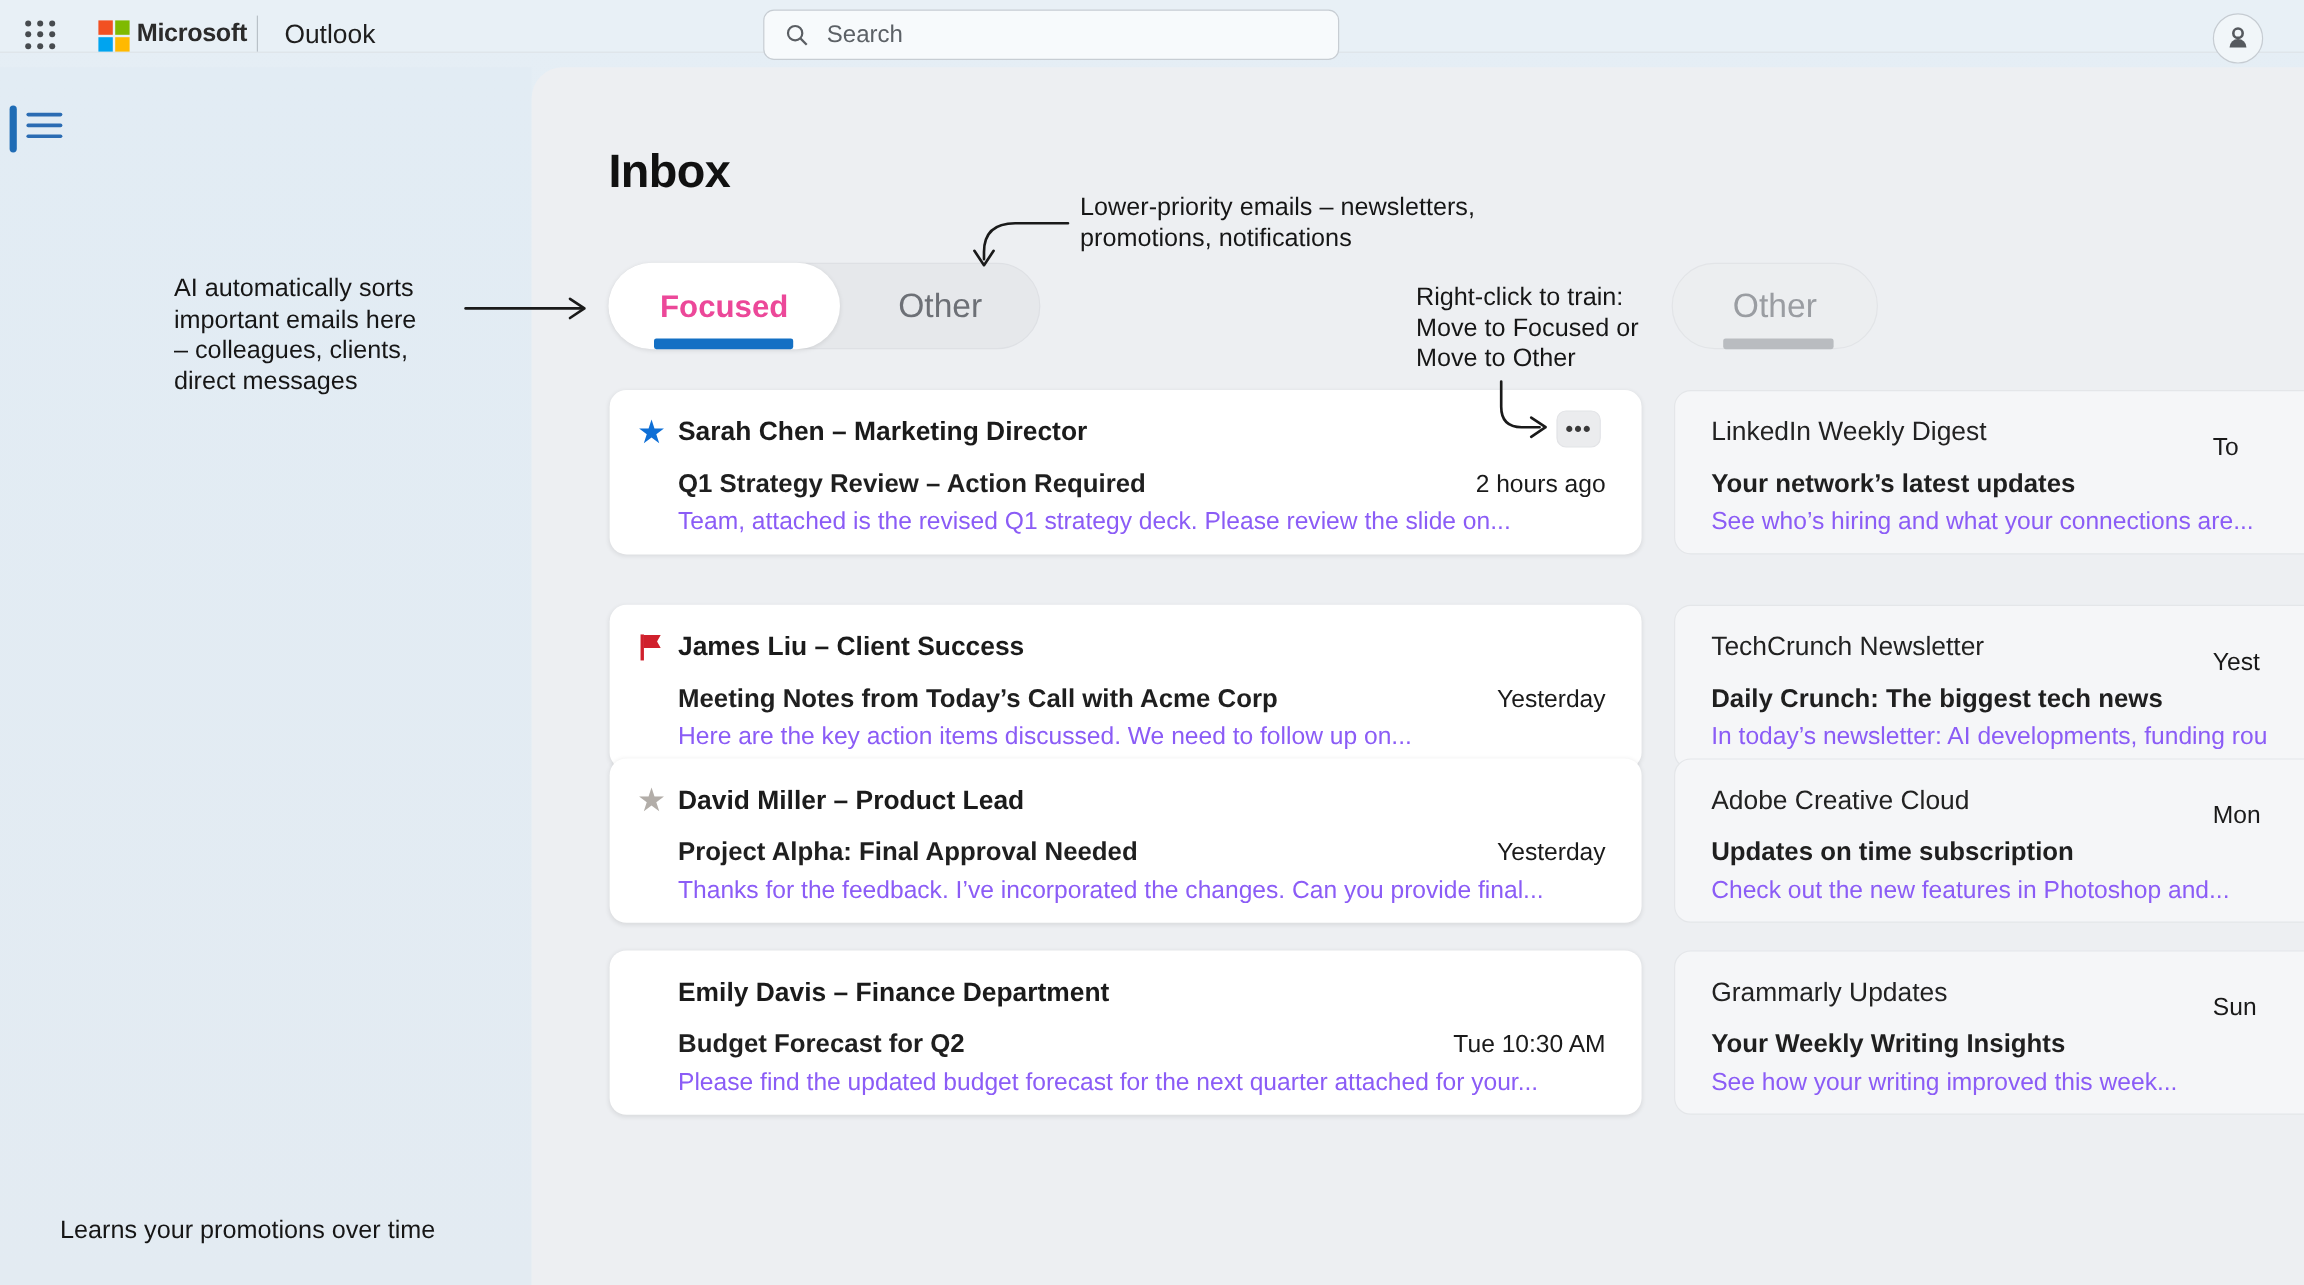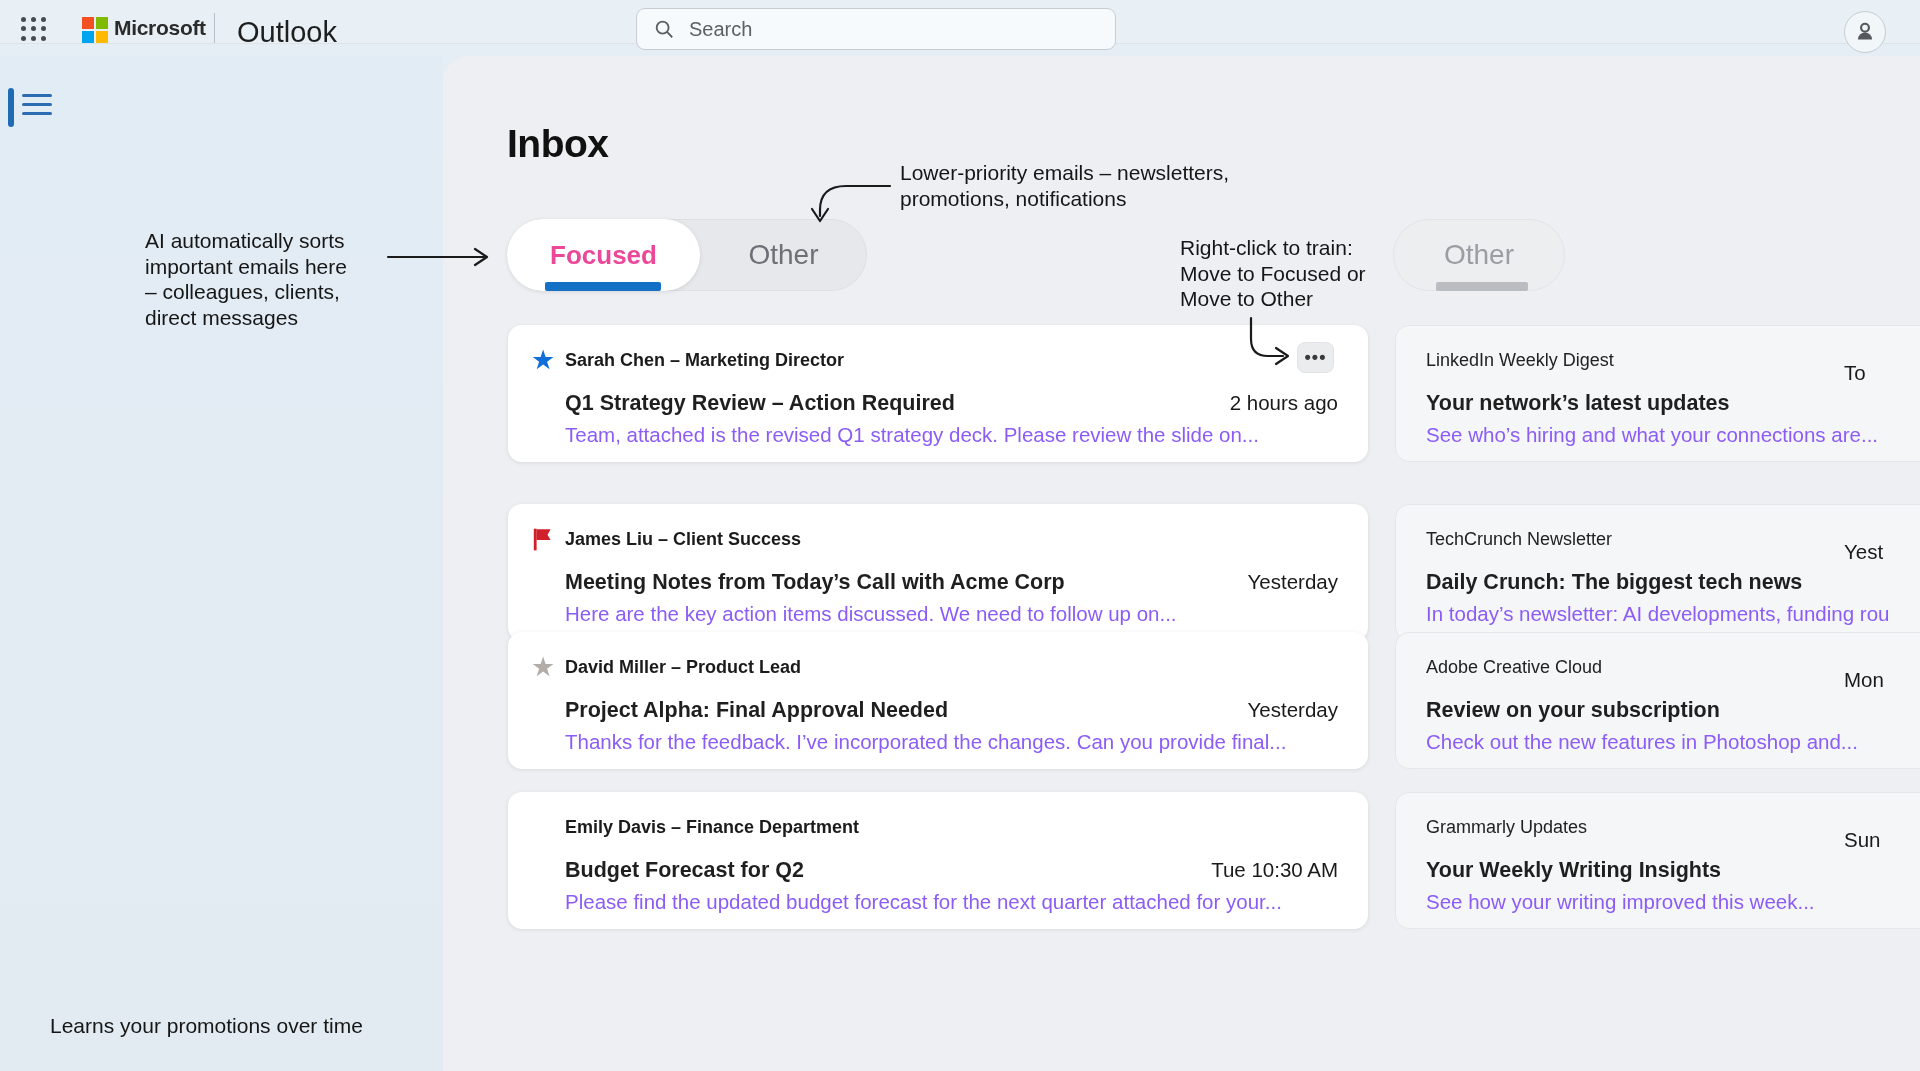--- a/index.html
+++ b/index.html
@@ -14,21 +14,21 @@
   .waffle { position: absolute; left: 18px; top: 15px; width: 30px; height: 28px;
             display: grid; grid-template-columns: repeat(3,1fr); grid-template-rows: repeat(3,1fr);
             gap: 4px; padding: 2px; cursor: pointer; }
   .waffle i { width: 5px; height: 5px; border-radius: 50%; background: #474b4f; justify-self: center; align-self: center; }
   .mslogo { position: absolute; left: 82px; top: 17px; width: 26px; height: 26px;
             display: grid; grid-template-columns: 12px 12px; grid-template-rows: 12px 12px; gap: 2px; }
   .mslogo i:nth-child(1){ background:#f25022; } .mslogo i:nth-child(2){ background:#7fba00; }
   .mslogo i:nth-child(3){ background:#00a4ef; } .mslogo i:nth-child(4){ background:#ffb900; }
   .ms-label { position: absolute; left: 114px; top: 16px; font-size: 21px; font-weight: 700; color: #2b2b2b; letter-spacing: -0.3px; }
   .topbar-divider { position: absolute; left: 214px; top: 13px; width: 1px; height: 30px; background: #b9c1c8; }
-  .app-title { position: absolute; left: 237px; top: 16px; font-size: 29px; font-weight: 400; color: #1e1e1e; }
+  .app-title { position: absolute; left: 237px; top: 16px; font-size: 22px; font-weight: 400; color: #1e1e1e; }
   .searchbox { position: absolute; left: 636px; top: 8px; width: 480px; height: 42px;
                background: #f7fafc; border: 1px solid #c7cdd3; border-radius: 9px;
                display: flex; align-items: center; padding-left: 16px; }
   .searchbox svg { flex: 0 0 auto; }
   .searchbox input { border: none; outline: none; background: transparent; margin-left: 14px;
                      font-family: "Liberation Sans", sans-serif; font-size: 20px; color: #333; width: 400px; }
   .searchbox input::placeholder { color: #5c6166; opacity: 1; }
   .account-btn { position: absolute; left: 1844px; top: 11px; width: 42px; height: 42px; border-radius: 50%;
                  border: 1px solid #c6ccd2; background: #f1f6f9; display: flex; align-items: center; justify-content: center; cursor: pointer; }
 
@@ -72,21 +72,21 @@
 
   
   .fcard { position: absolute; left: 508px; width: 860px; height: 137px; background: #ffffff;
            border-radius: 14px; box-shadow: 0 1px 4px rgba(0,0,0,0.09); cursor: pointer; }
   .fcard .icon { position: absolute; left: 20px; top: 20px; width: 30px; height: 30px;
                  display: flex; align-items: center; justify-content: center; }
   .star { font-size: 27px; line-height: 1; }
   .star-blue { color: #0f6fd6; }
   .star-gray { color: #b2ada8; }
   .fcard .rows { position: absolute; left: 57px; top: 20px; width: 773px; }
-  .sender { font-size: 18px; font-weight: 700; line-height: 30px; color: #1b1b1b; white-space: nowrap; overflow: hidden; }
+  .sender { font-size: 22px; font-weight: 700; line-height: 30px; color: #1b1b1b; white-space: nowrap; overflow: hidden; }
   .subjrow { display: flex; align-items: baseline; margin-top: 16px; }
   .subject { font-size: 21.5px; font-weight: 700; color: #1f1f1f; white-space: nowrap; overflow: hidden; }
   .time { margin-left: auto; font-size: 20.5px; font-weight: 400; color: #1a1a1a; white-space: nowrap; padding-left: 12px; }
   .preview { margin-top: 7px; font-size: 20.5px; font-weight: 400; color: #8b5cf6; white-space: nowrap; overflow: hidden; }
 
   .ocard { position: absolute; left: 1395px; width: 612px; height: 137px; background: #f5f6f8;
            border: 1px solid #e4e6e9; border-radius: 14px; cursor: pointer; }
   .ocard .rows { position: absolute; left: 30px; top: 19px; width: 560px; }
   .ocard .sender { font-weight: 400; color: #222; }
   .ocard .time { position: absolute; left: 448px; top: 35px; margin: 0; padding: 0; }
@@ -249,21 +249,21 @@
       <div class="sender">TechCrunch Newsletter</div>
       <div class="subjrow"><span class="subject">Daily Crunch: The biggest tech news</span></div>
       <div class="preview">In today’s newsletter: AI developments, funding rou</div>
     </div>
     <span class="time">Yest</span>
   </div>
 
   <div class="ocard row3">
     <div class="rows">
       <div class="sender">Adobe Creative Cloud</div>
-      <div class="subjrow"><span class="subject">Review on your subscription</span></div>
+      <div class="subjrow"><span class="subject">Updates on time subscription</span></div>
       <div class="preview">Check out the new features in Photoshop and...</div>
     </div>
     <span class="time">Mon</span>
   </div>
 
   <div class="ocard row4">
     <div class="rows">
       <div class="sender">Grammarly Updates</div>
       <div class="subjrow"><span class="subject">Your Weekly Writing Insights</span></div>
       <div class="preview">See how your writing improved this week...</div>

